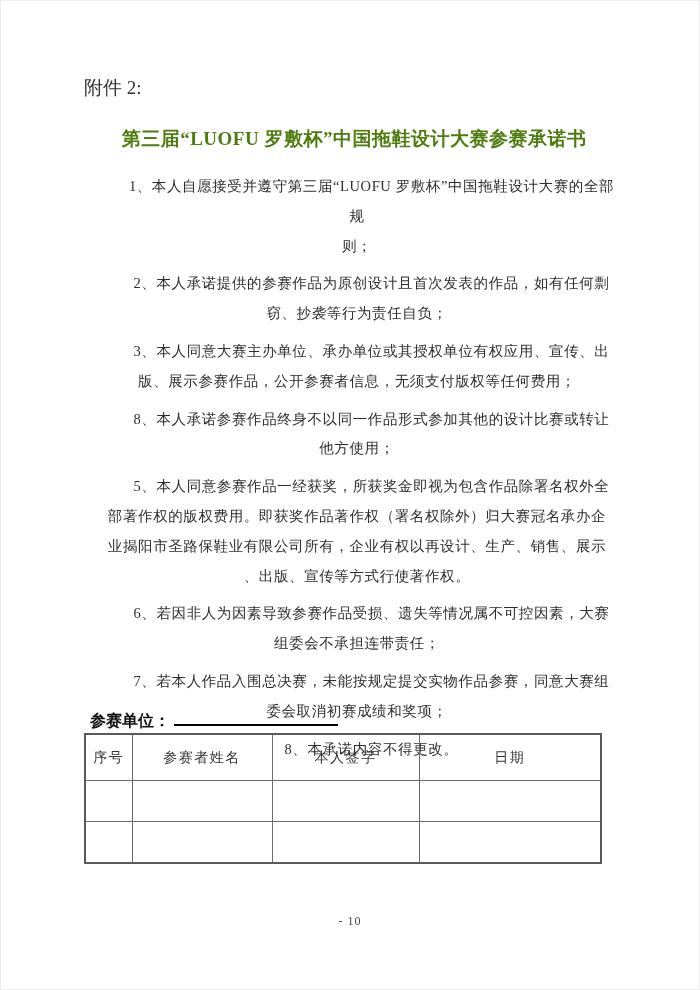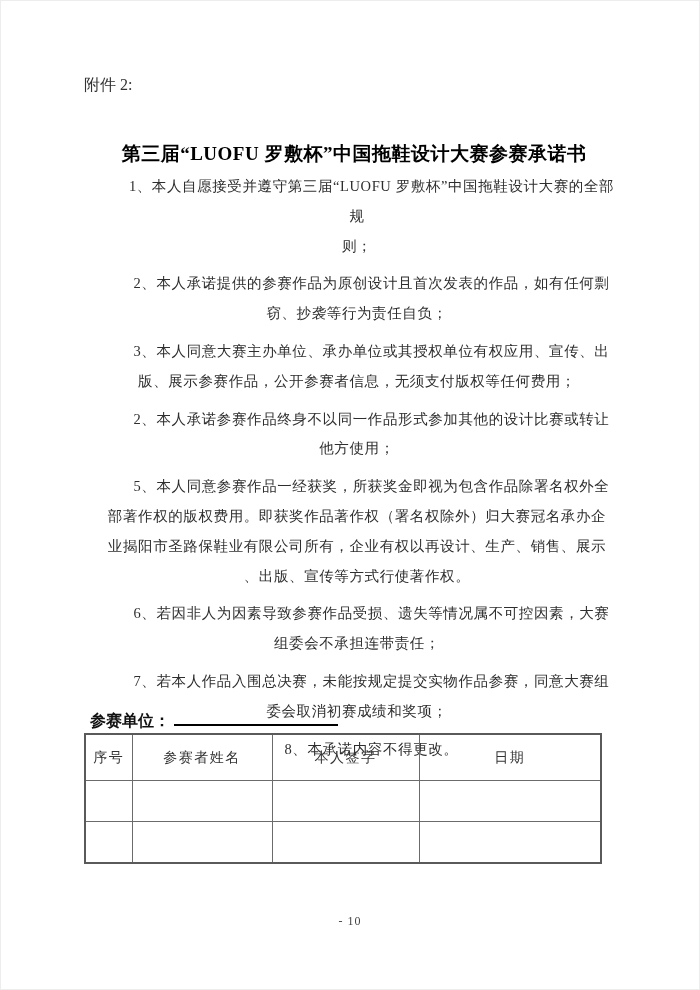--- a/index.html
+++ b/index.html
@@ -15,34 +15,34 @@
     background: #ffffff;
     border: 1px solid #ededed;
     font-family: "Liberation Serif", "DejaVu Serif", serif;
     color: #2e2e2e;
     overflow: hidden;
   }
   .attachment {
     position: absolute;
     left: 83px;
     top: 74px;
-    font-size: 16px;
+    font-size: 19px;
     color: #333333;
   }
   .doc-title {
     position: absolute;
     left: 8px;
     right: 0;
     top: 124px;
-    margin: 16px;
+    margin: 1px;
     text-align: center;
     font-size: 19px;
     line-height: 26px;
     font-weight: bold;
-    color: #000000;
+    color: #4d7c0f;
     letter-spacing: 0.5px;
   }
   .body-block {
     position: absolute;
     left: 84px;
     top: 163px;
     width: 544px;
     font-size: 14.5px;
     line-height: 29.8px;
     letter-spacing: 0.6px;
@@ -124,21 +124,21 @@
 
   <h1 class="doc-title">第三届“LUOFU 罗敷杯”中国拖鞋设计大赛参赛承诺书</h1>
 
   <div class="body-block">
     <p class="clause">1、本人自愿接受并遵守第三届“LUOFU 罗敷杯”中国拖鞋设计大赛的全部规
 则；</p>
     <p class="clause">2、本人承诺提供的参赛作品为原创设计且首次发表的作品，如有任何剽
 窃、抄袭等行为责任自负；</p>
     <p class="clause">3、本人同意大赛主办单位、承办单位或其授权单位有权应用、宣传、出
 版、展示参赛作品，公开参赛者信息，无须支付版权等任何费用；</p>
-    <p class="clause">2、本人承诺参赛作品终身不以同一作品形式参加其他的设计比赛或转让
+    <p class="clause">8、本人承诺参赛作品终身不以同一作品形式参加其他的设计比赛或转让
 他方使用；</p>
     <p class="clause">5、本人同意参赛作品一经获奖，所获奖金即视为包含作品除署名权外全
 部著作权的版权费用。即获奖作品著作权（署名权除外）归大赛冠名承办企
 业揭阳市圣路保鞋业有限公司所有，企业有权以再设计、生产、销售、展示
 、出版、宣传等方式行使著作权。</p>
     <p class="clause">6、若因非人为因素导致参赛作品受损、遗失等情况属不可控因素，大赛
 组委会不承担连带责任；</p>
     <p class="clause">7、若本人作品入围总决赛，未能按规定提交实物作品参赛，同意大赛组
 委会取消初赛成绩和奖项；</p>
     <p class="clause">8、本承诺内容不得更改。</p>

